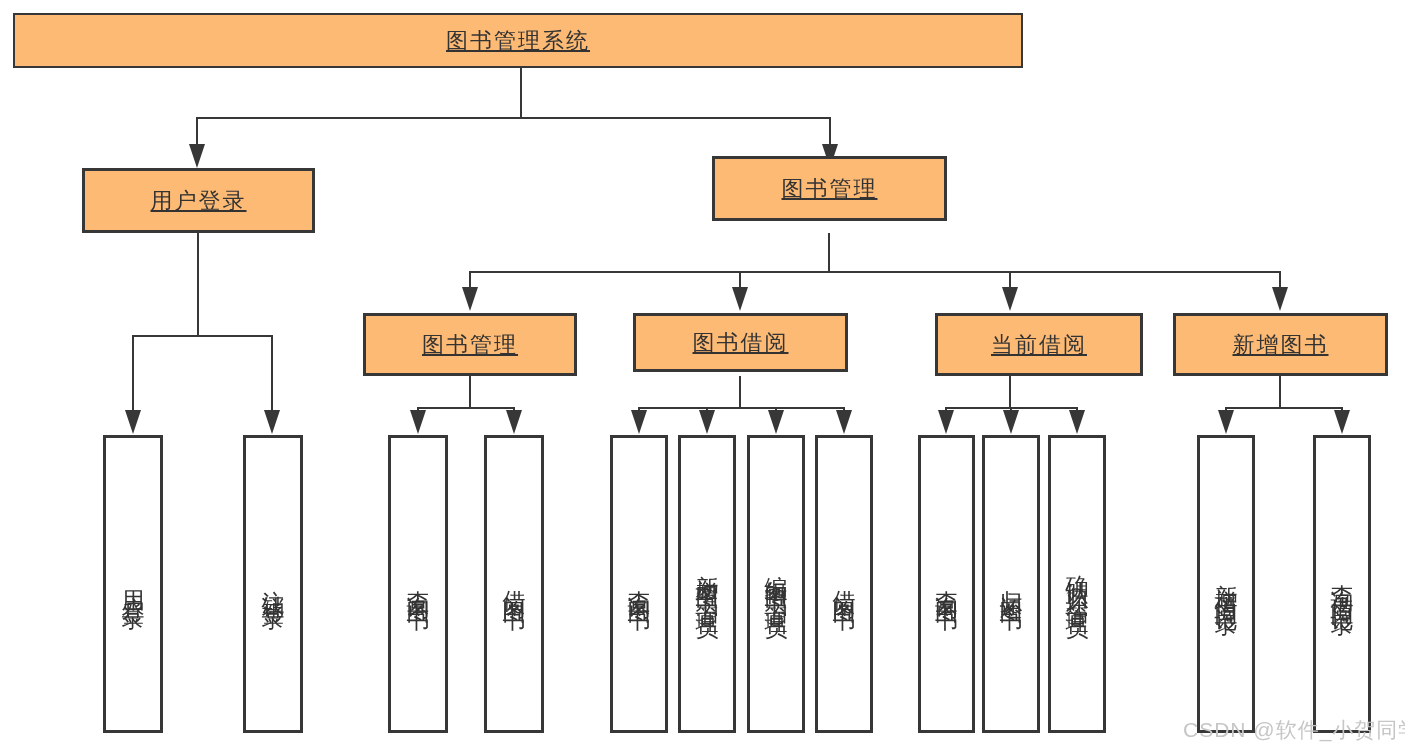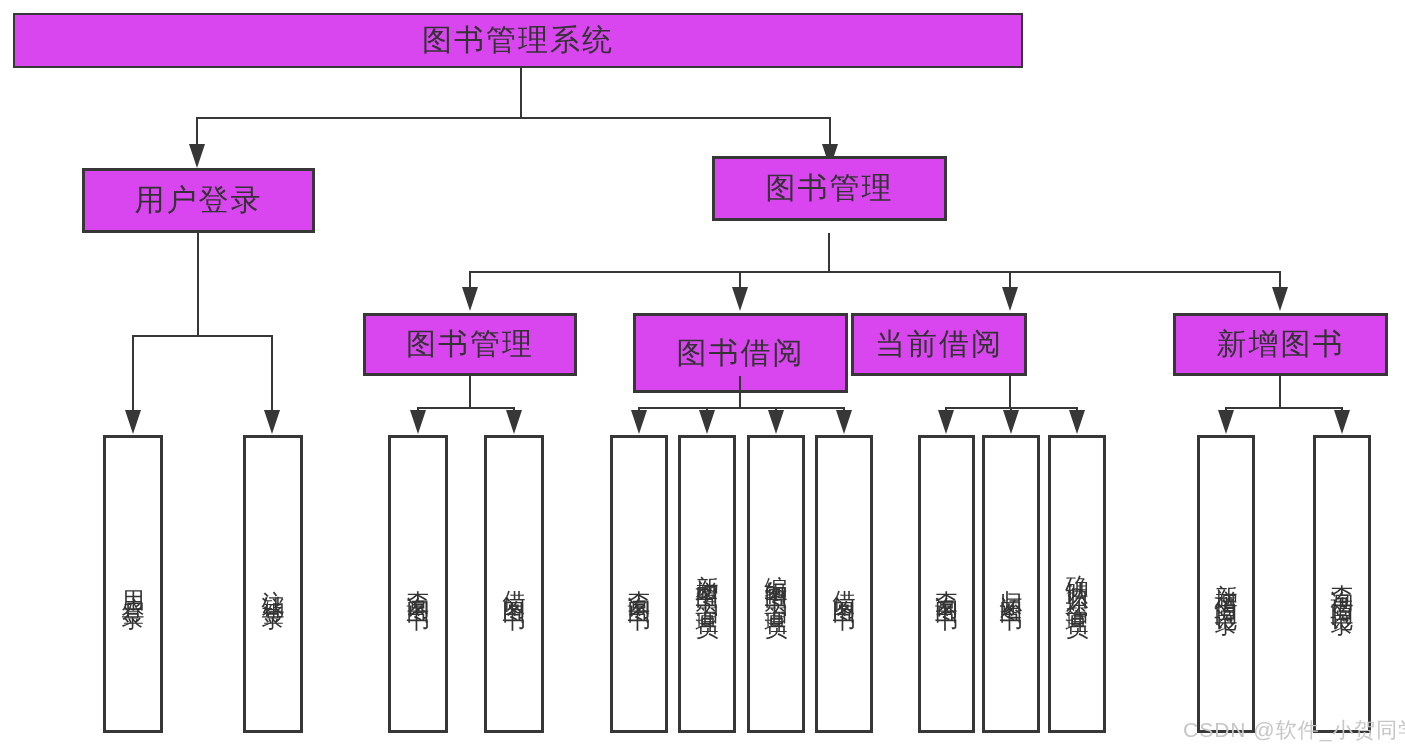--- a/index.html
+++ b/index.html
@@ -13,26 +13,27 @@
     position:relative;
     width:1405px;height:747px;
     background:var(--bg);
     font-family:"Liberation Sans","DejaVu Sans",sans-serif;
     color:var(--text);
     overflow:hidden;
   }
   .node{
     position:absolute;
     border:3px solid var(--line);
-    background:#d946ef;
+    background:#fdba74;
     display:flex;align-items:center;justify-content:center;
     box-sizing:border-box;
-    font-size:30px;
+    font-size:22px;
     letter-spacing:2px;
     color:var(--text);
+    text-decoration:underline;
   }
   .node.root{border-width:2px;}
   .leaf{
     position:absolute;
     border:3px solid var(--line);
     background:#fff;
     box-sizing:border-box;
     display:flex;align-items:center;justify-content:center;
     writing-mode:vertical-rl;
     text-orientation:mixed;
@@ -95,24 +96,24 @@
   <div class="seg" style="left:739px;top:271px;width:2px;height:16px;"></div>
   <div class="arrow" style="left:732px;top:287px;"></div>
   <div class="seg" style="left:1009px;top:271px;width:2px;height:16px;"></div>
   <div class="arrow" style="left:1002px;top:287px;"></div>
   <div class="seg" style="left:1279px;top:271px;width:2px;height:16px;"></div>
   <div class="arrow" style="left:1272px;top:287px;"></div>
 
   <div class="node" style="left:363px;top:313px;width:214px;height:63px;">
     <span>图书管理</span>
   </div>
-  <div class="node" style="left:633px;top:313px;width:215px;height:80px;">
+  <div class="node" style="left:633px;top:313px;width:215px;height:59px;">
     <span>图书借阅</span>
   </div>
-  <div class="node" style="left:851px;top:313px;width:176px;height:63px;">
+  <div class="node" style="left:935px;top:313px;width:208px;height:63px;">
     <span>当前借阅</span>
   </div>
   <div class="node" style="left:1173px;top:313px;width:215px;height:63px;">
     <span>新增图书</span>
   </div>
 
   <div class="seg" style="left:469px;top:376px;width:2px;height:32px;"></div>
   <div class="seg" style="left:417px;top:407px;width:98px;height:2px;"></div>
   <div class="seg" style="left:417px;top:407px;width:2px;height:6px;"></div>
   <div class="arrow" style="left:410px;top:410px;"></div>

